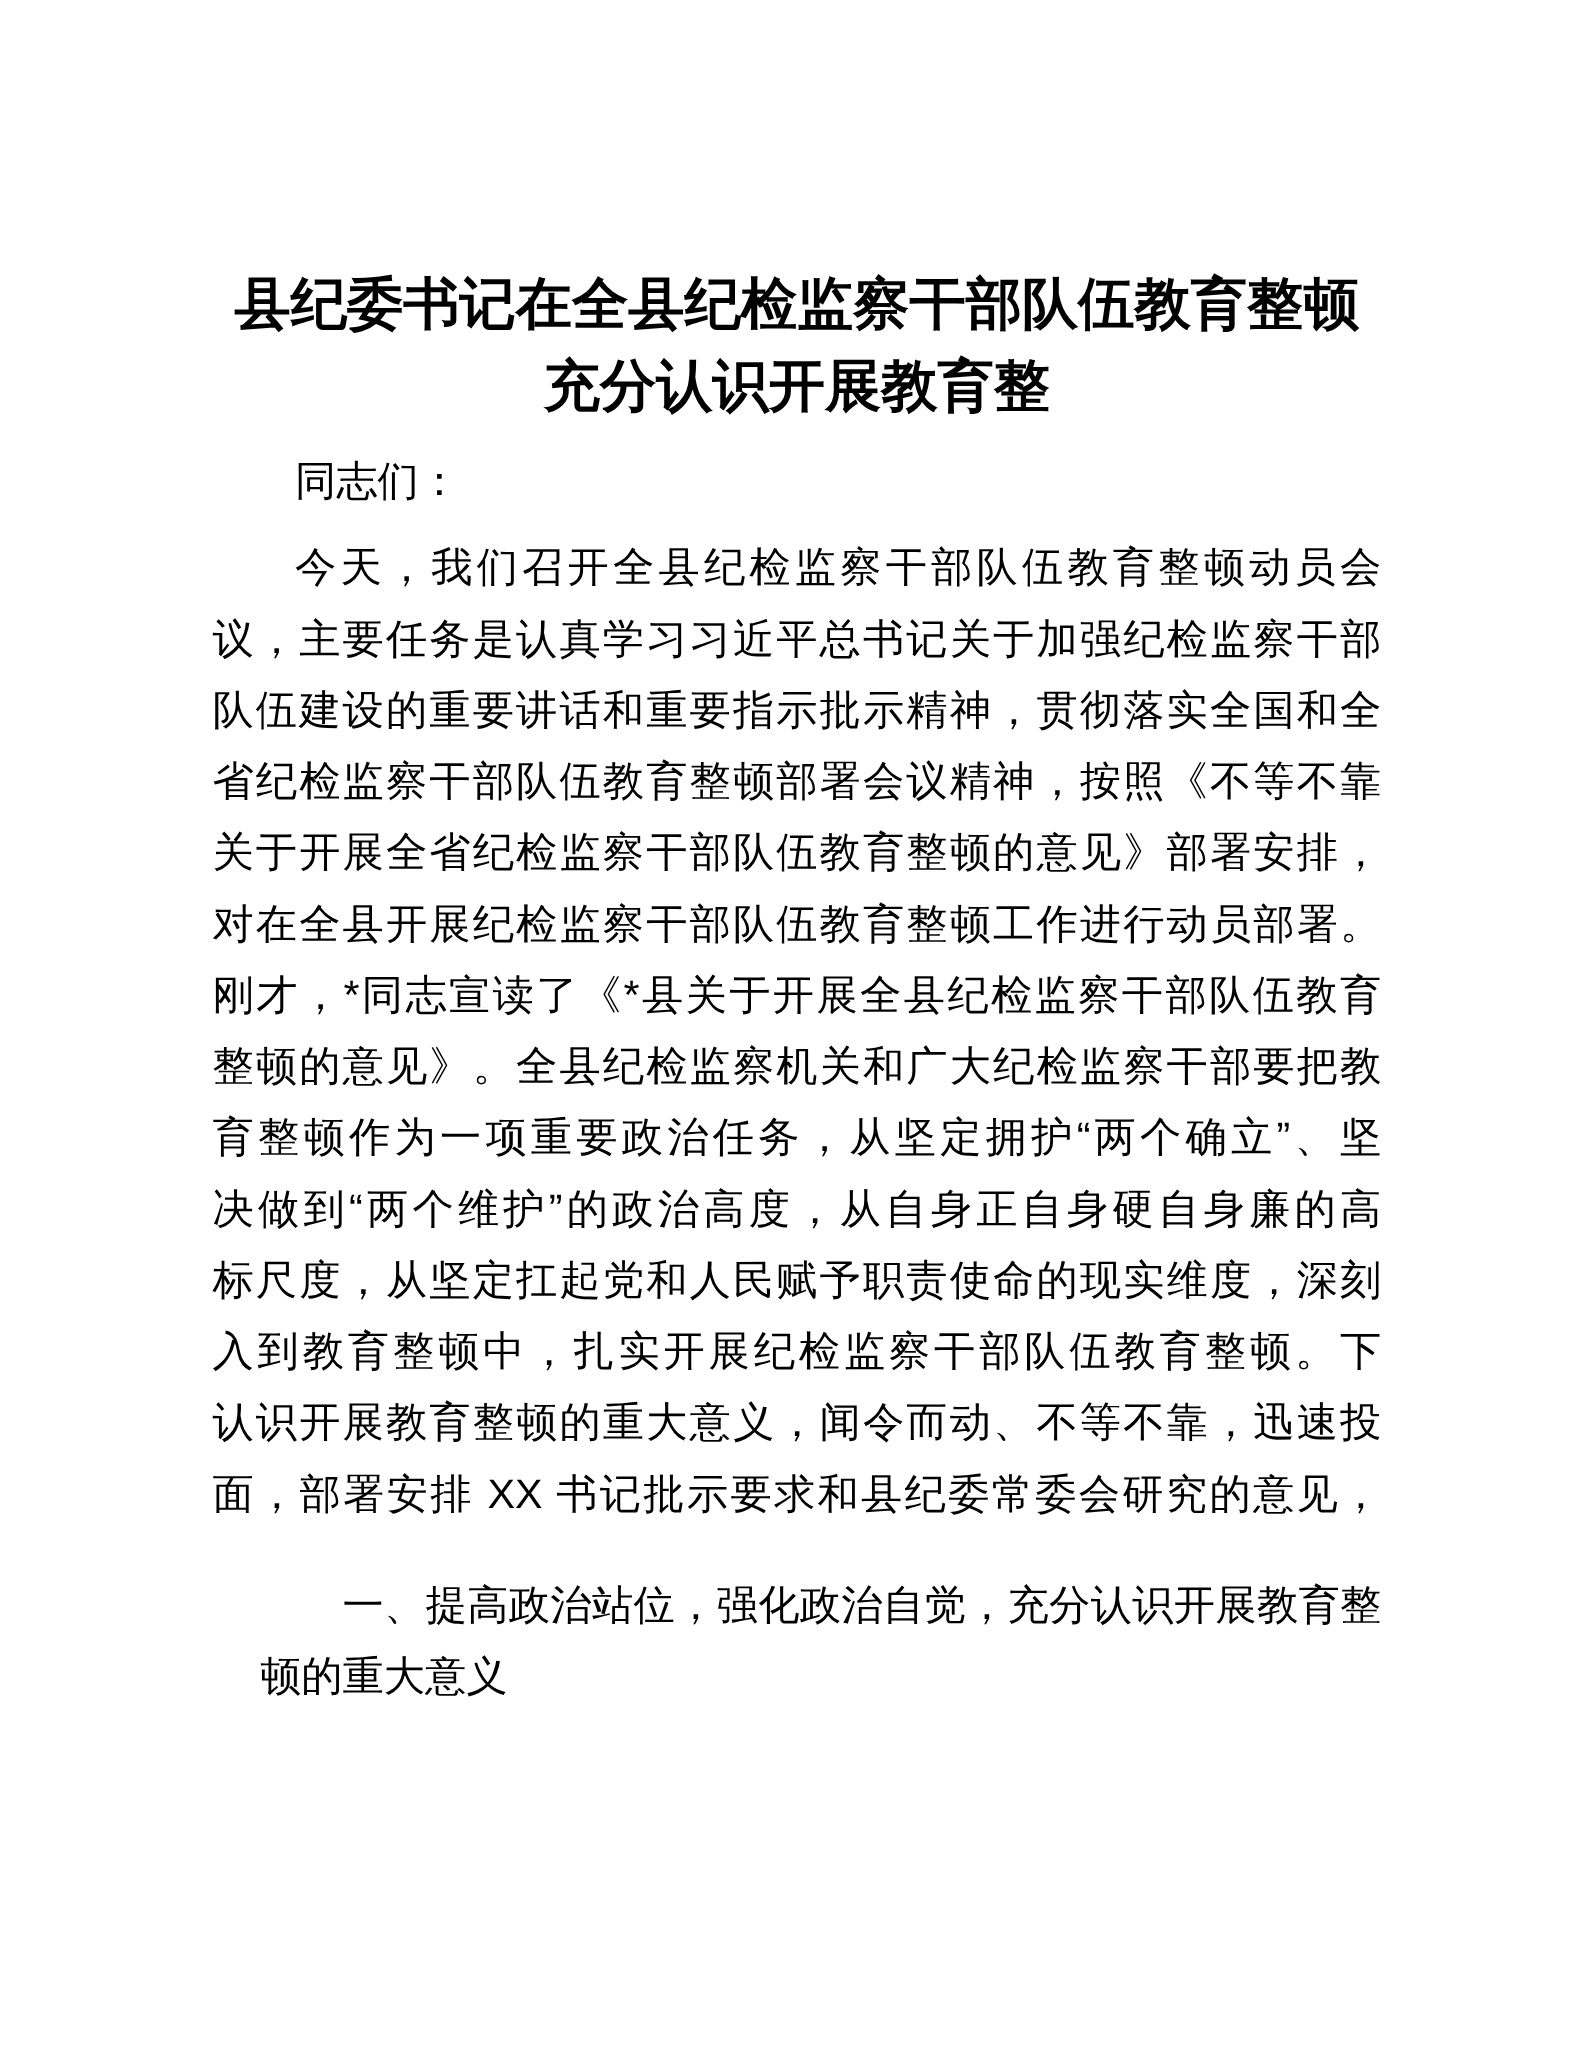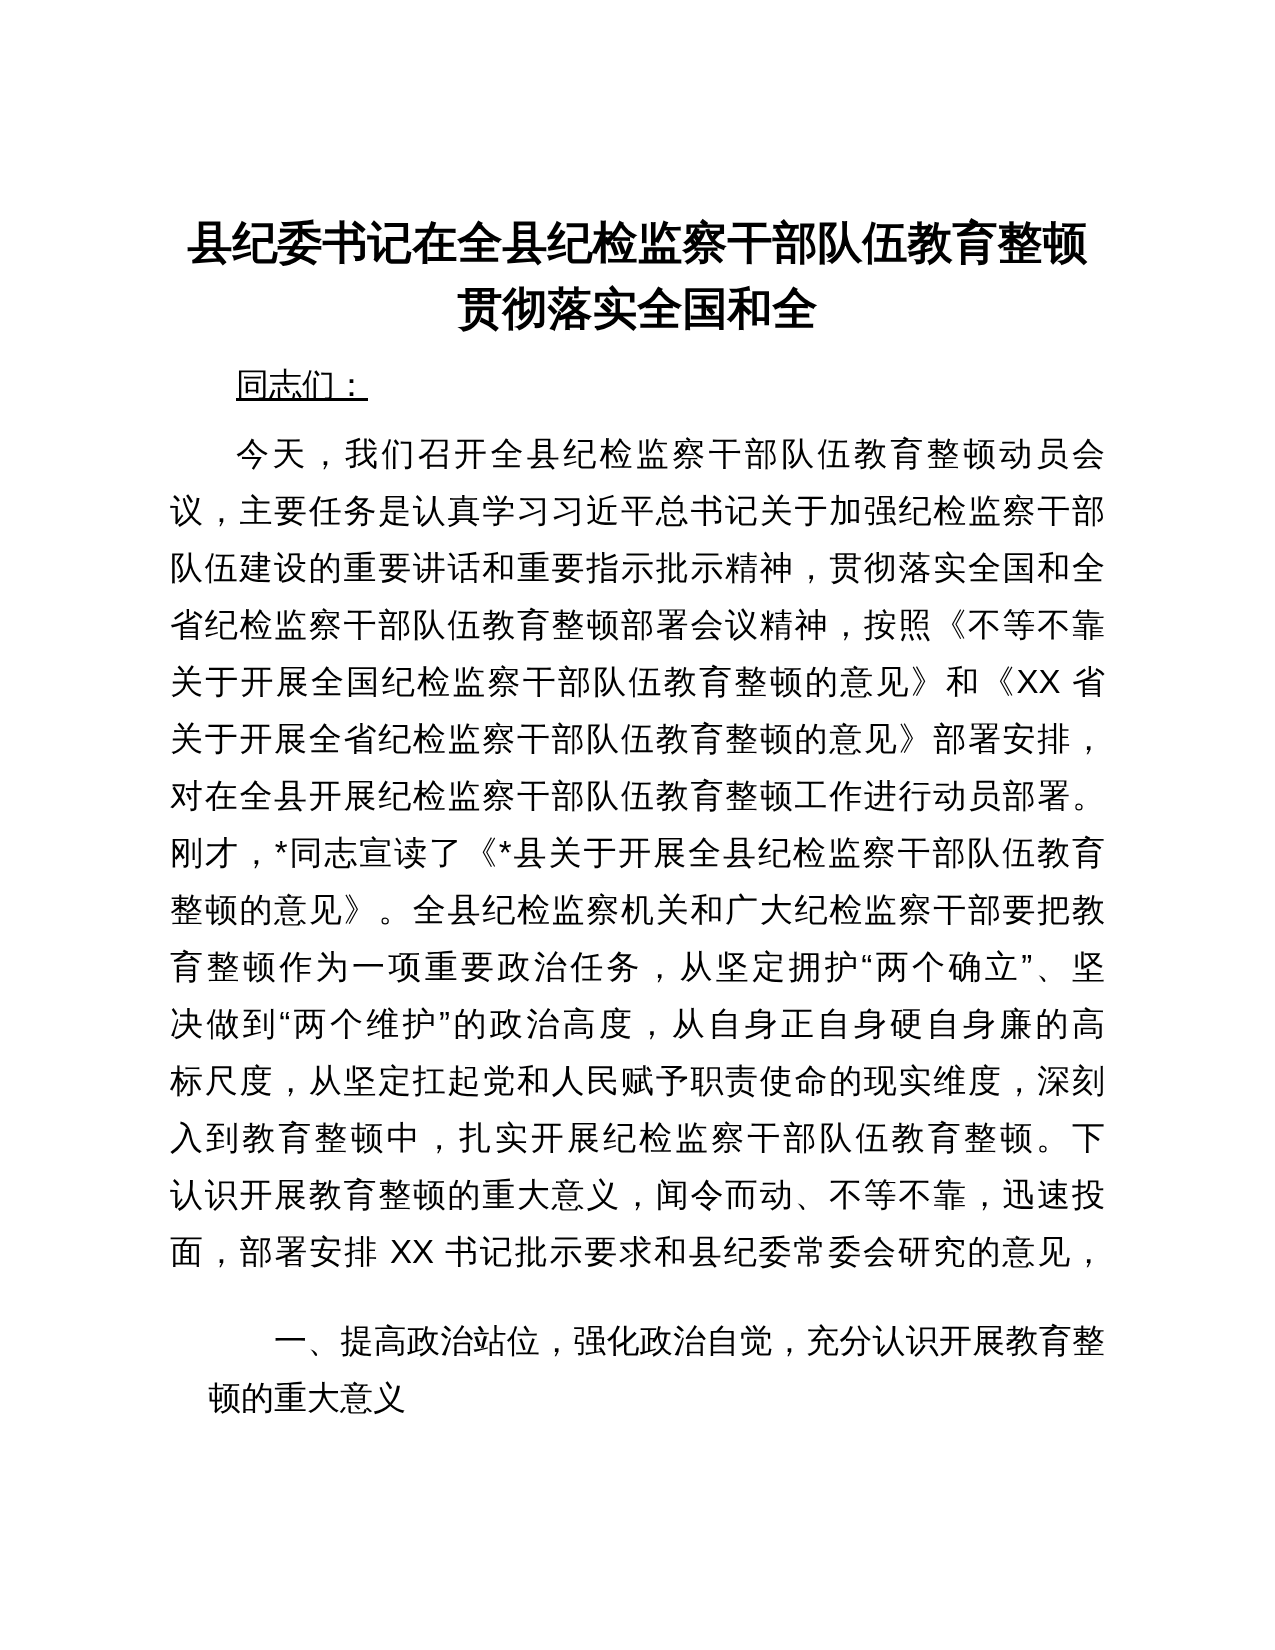--- a/index.html
+++ b/index.html
@@ -27,54 +27,53 @@
     padding-top: 210px;
     font-size: 45px;
     line-height: 66px;
     font-weight: 700;
     text-align: center;
     letter-spacing: 0px;
   }
   .para {
     margin: 0;
   }
-  .para.salutation { margin-top: 14px; text-decoration: underline; }
+  .para.salutation { margin-top: 14px; }
   .para.main-body  { margin-top: 12px; }
   .para.section-heading { margin-top: 32px; margin-left: 38px; }
   .line {
     font-size: 33px;
     line-height: 57px;
     text-align: justify;
     text-align-last: justify;
     white-space: normal;
   }
   .line.first { text-indent: 66px; }
   .line.last  { text-align-last: left; }
 </style>
 </head>
 <body>
 
 <div class="page">
   <div class="content">
 
     <h1 class="doc-title">
       <div class="title-line">县纪委书记在全县纪检监察干部队伍教育整顿</div>
-      <div class="title-line">贯彻落实全国和全</div>
+      <div class="title-line">充分认识开展教育整</div>
     </h1>
 
     <div class="para salutation">
       <div class="line first last">同志们：</div>
     </div>
 
     <div class="para main-body">
       <div class="line first">今天，我们召开全县纪检监察干部队伍教育整顿动员会</div>
       <div class="line">议，主要任务是认真学习习近平总书记关于加强纪检监察干部</div>
       <div class="line">队伍建设的重要讲话和重要指示批示精神，贯彻落实全国和全</div>
       <div class="line">省纪检监察干部队伍教育整顿部署会议精神，按照《不等不靠</div>
-      <div class="line">关于开展全国纪检监察干部队伍教育整顿的意见》和《XX 省</div>
       <div class="line">关于开展全省纪检监察干部队伍教育整顿的意见》部署安排，</div>
       <div class="line">对在全县开展纪检监察干部队伍教育整顿工作进行动员部署。</div>
       <div class="line">刚才，*同志宣读了《*县关于开展全县纪检监察干部队伍教育</div>
       <div class="line">整顿的意见》。全县纪检监察机关和广大纪检监察干部要把教</div>
       <div class="line">育整顿作为一项重要政治任务，从坚定拥护“两个确立”、坚</div>
       <div class="line">决做到“两个维护”的政治高度，从自身正自身硬自身廉的高</div>
       <div class="line">标尺度，从坚定扛起党和人民赋予职责使命的现实维度，深刻</div>
       <div class="line">入到教育整顿中，扎实开展纪检监察干部队伍教育整顿。下</div>
       <div class="line">认识开展教育整顿的重大意义，闻令而动、不等不靠，迅速投</div>
       <div class="line">面，部署安排 XX 书记批示要求和县纪委常委会研究的意见，</div>

